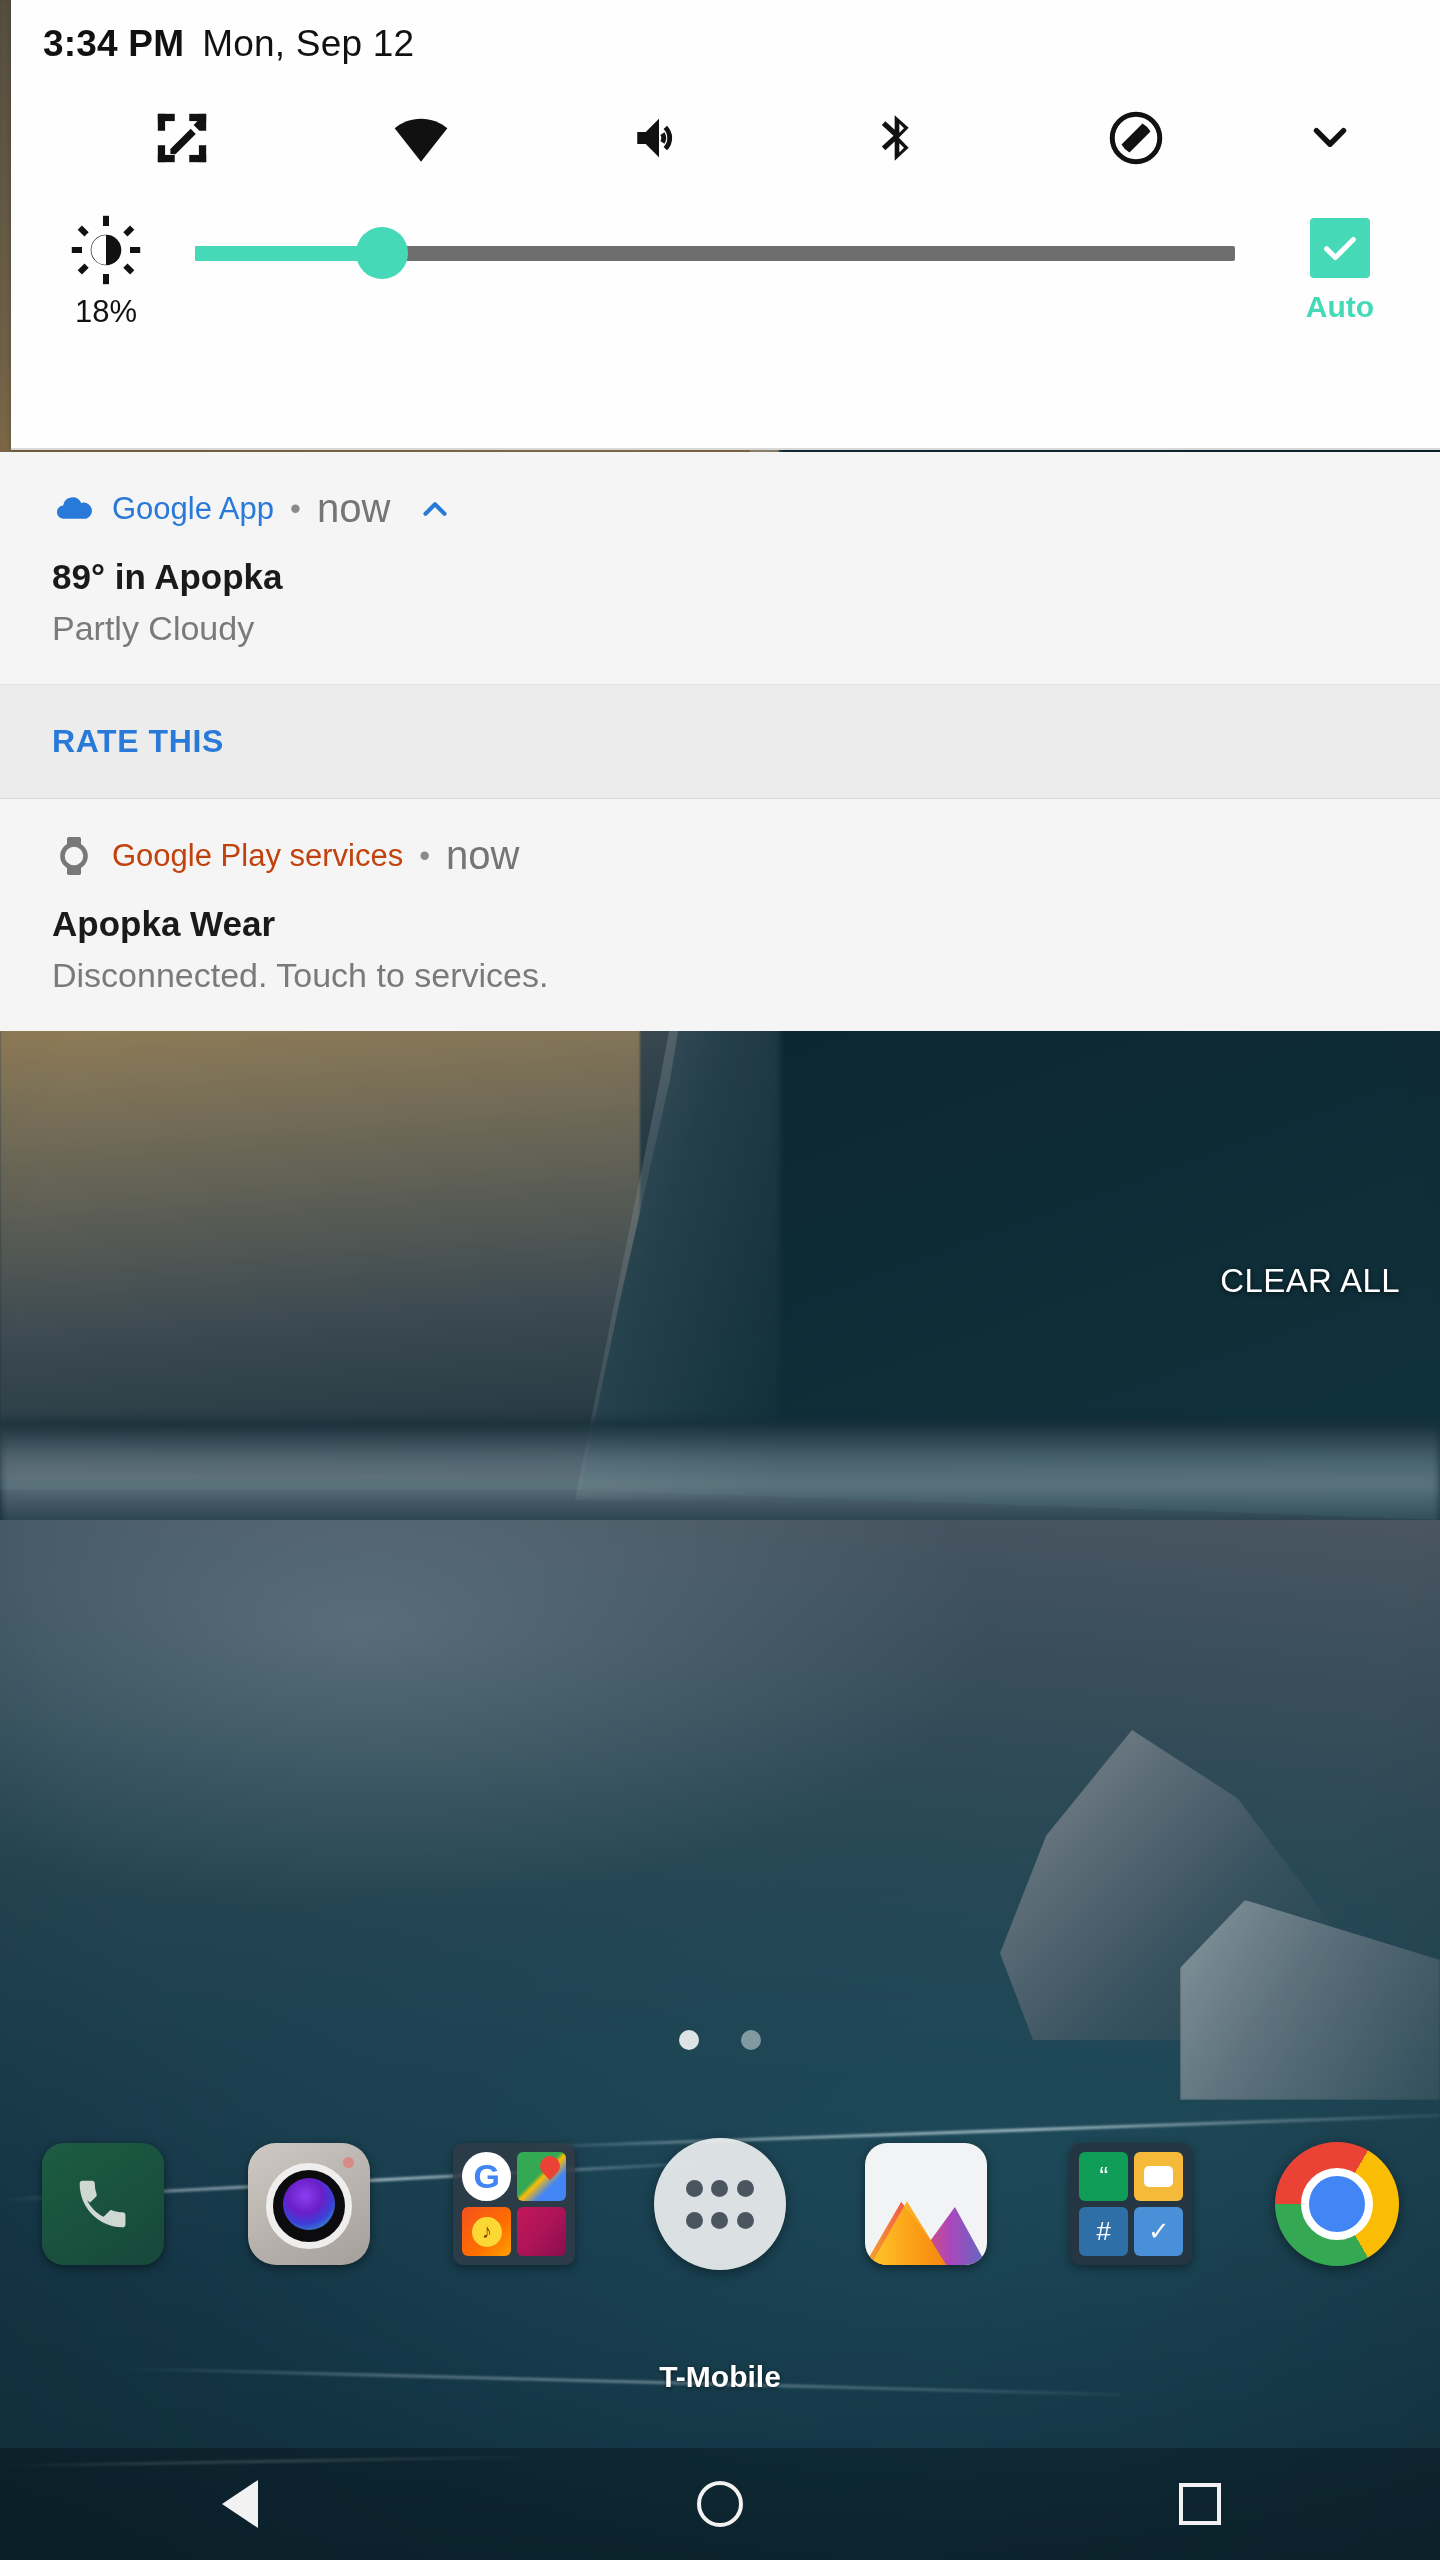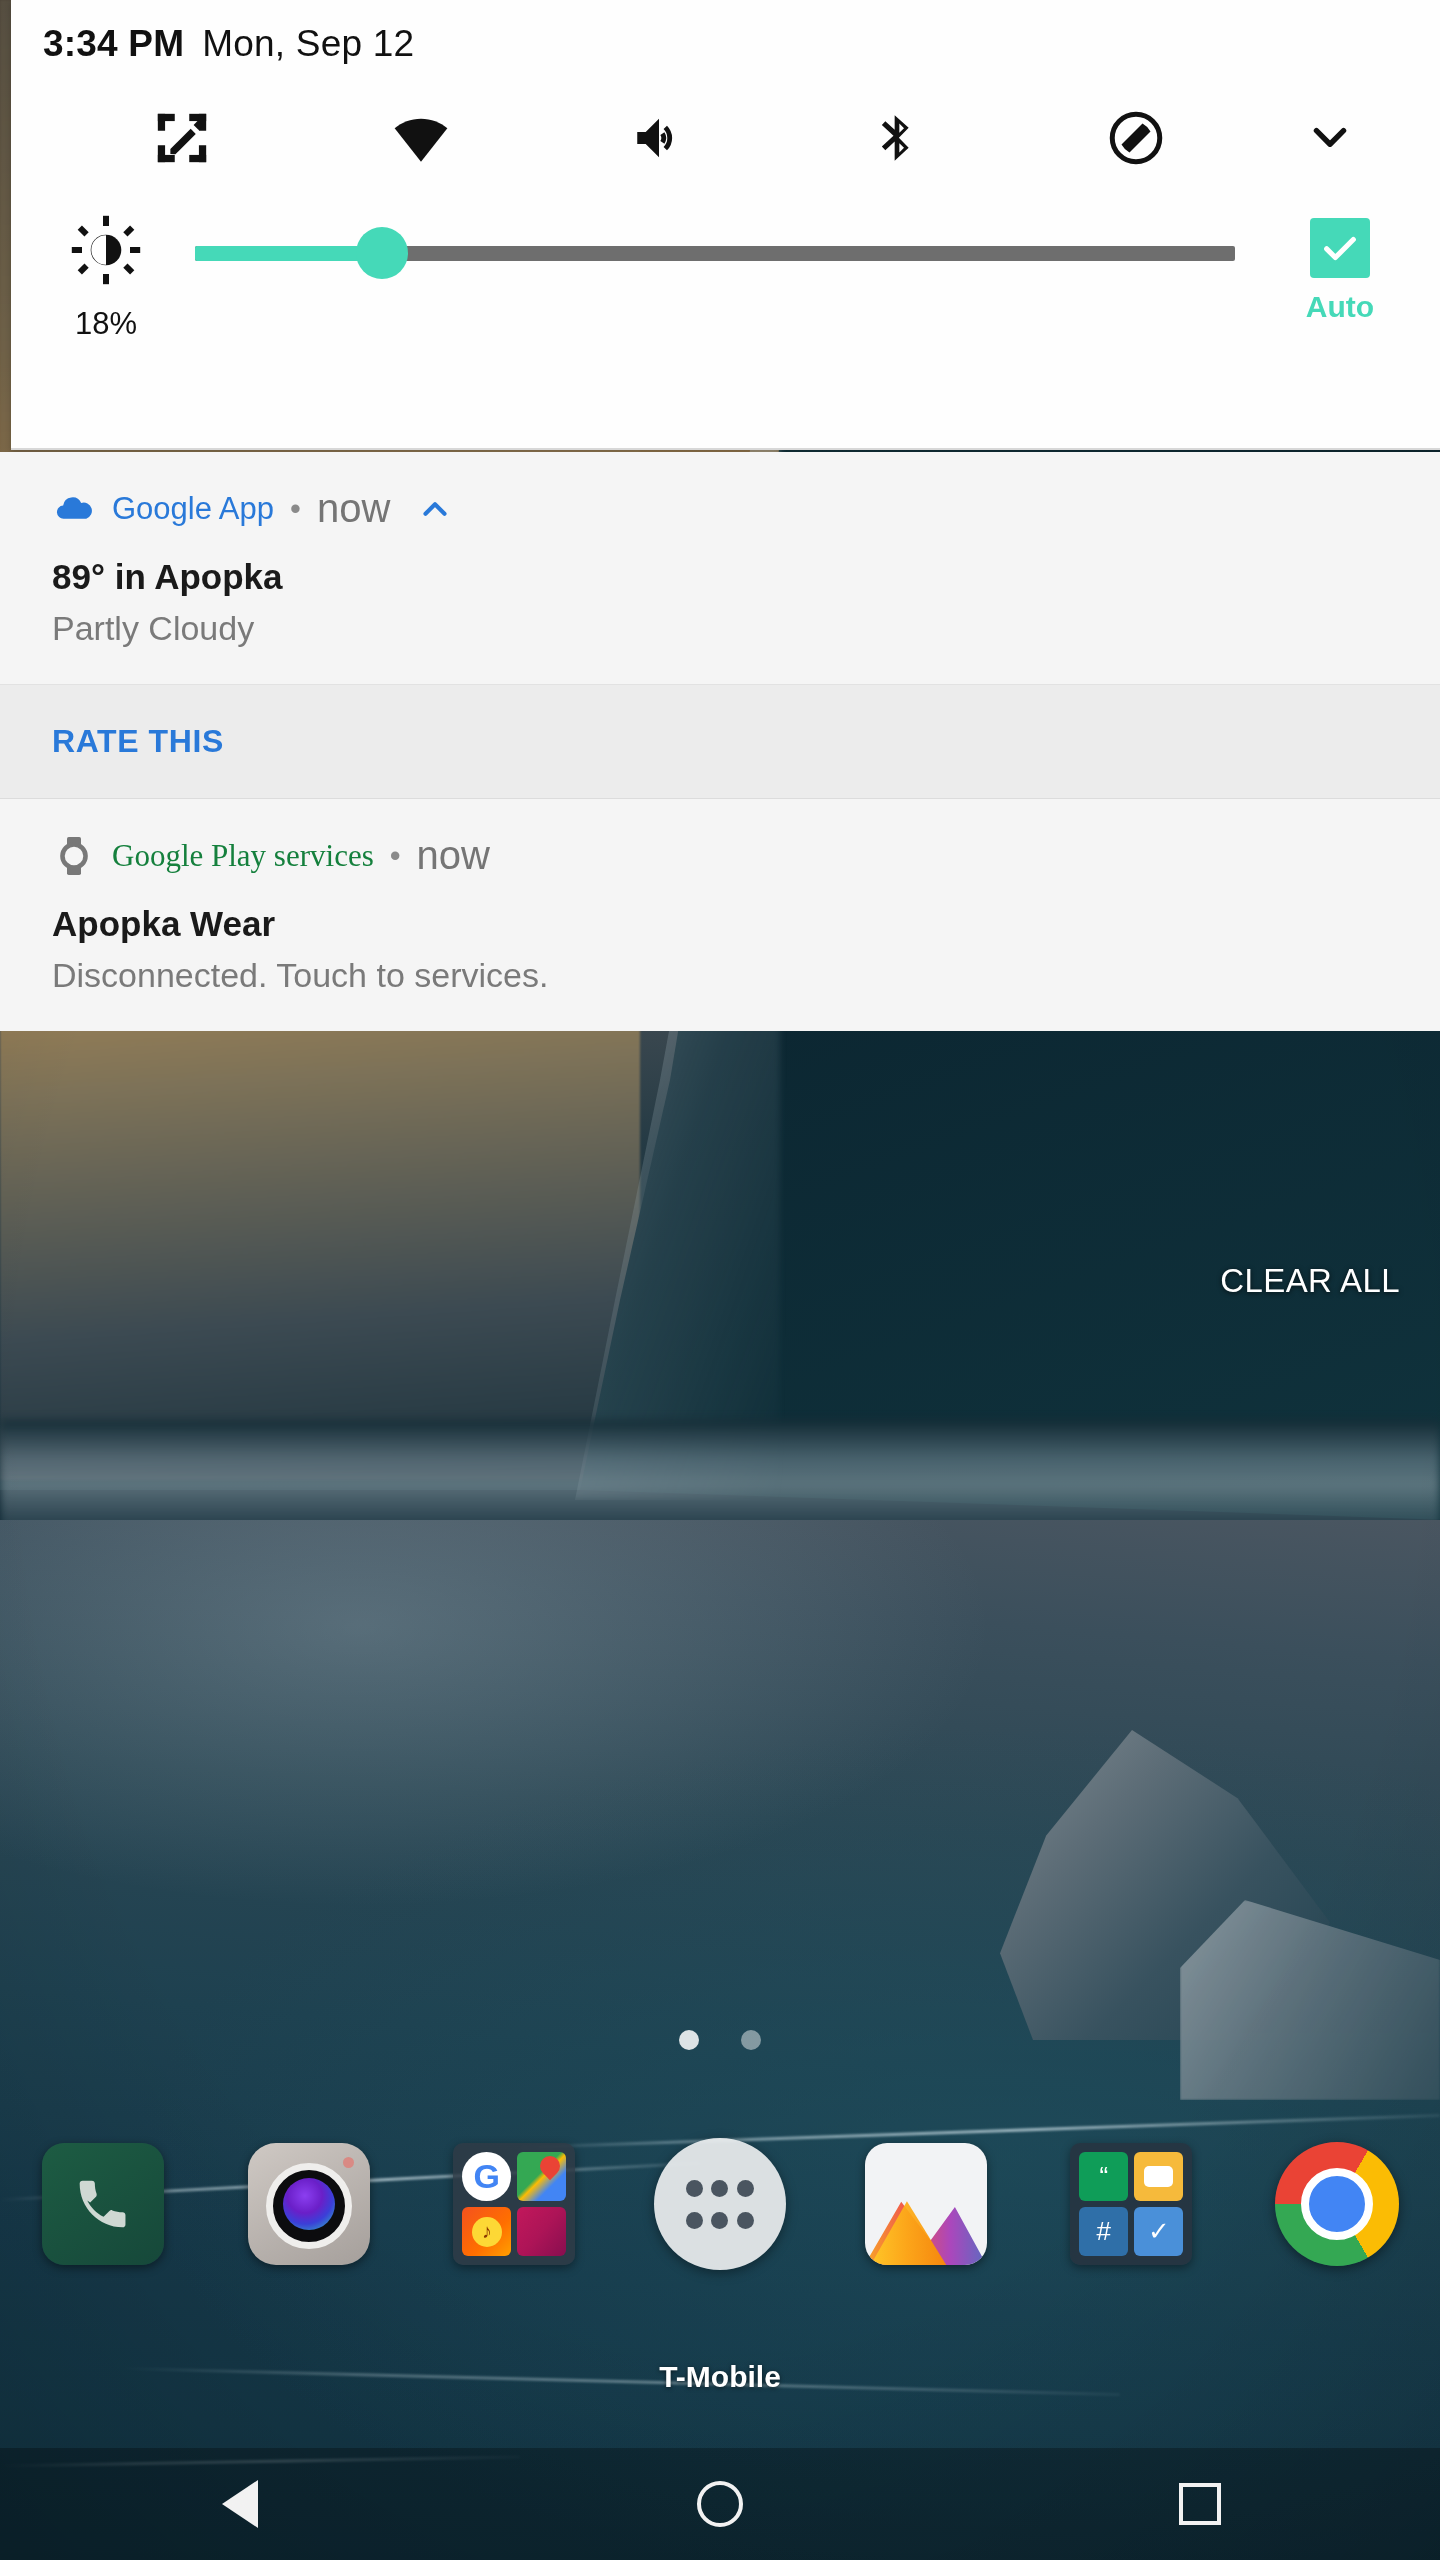--- a/index.html
+++ b/index.html
@@ -191,21 +191,21 @@
     height:100px; display:flex; align-items:center;
     padding:0 46px 0 52px;
   }
   .qs-cell{ flex:1; display:flex; align-items:center; justify-content:center; }
   .qs-cell.last{ flex:0 0 150px; }
 
   #brightness-row{
     height:200px; display:flex; align-items:flex-start; padding:26px 36px 0 36px;
   }
   #brightness-left{ width:118px; display:flex; flex-direction:column; align-items:center; }
-  #brightness-pct{ margin-top:20px; font-size:31px; color:#111; }
+  #brightness-pct{ margin-top:8px; font-size:31px; color:#111; }
   #slider-wrap{ flex:1; height:108px; display:flex; align-items:center; padding:0 30px 30px 30px; position:relative; }
   #slider-track{ position:relative; width:100%; height:15px; background:#6e6e6e; border-radius:2px; }
   #slider-fill{ position:absolute; left:0; top:0; height:15px; width:19%; background:#45d9b8; border-radius:2px; }
   #slider-thumb{
     position:absolute; left:19%; top:50%; transform:translate(-50%,-50%);
     width:52px; height:52px; border-radius:50%; background:#45d9b8;
   }
   #auto-wrap{ width:150px; display:flex; flex-direction:column; align-items:center; padding-top:4px; }
   #auto-box{
     width:60px; height:60px; background:#45d9b8; border-radius:4px;
@@ -214,21 +214,21 @@
   #auto-label{ margin-top:12px; font-size:30px; color:#45d9b8; }
   #qs-divider{ position:absolute; left:0; bottom:0; width:100%; height:2px; background:#d8d8d8; }
 
   
   #notif-stack{ position:absolute; left:0; top:452px; width:1440px; }
   .notif-card{ background:#f5f5f5; position:relative; }
   .notif-head{ display:flex; align-items:center; gap:16px; padding:34px 0 0 52px; }
   .notif-appicon{ width:44px; height:44px; display:flex; align-items:center; justify-content:center; }
   .notif-appname{ font-size:31px; }
   .notif-appname.blue{ color:#2979d9; }
-  .notif-appname.gray{ color:#15803d;font-family:Liberation Serif, serif; }
+  .notif-appname.gray{ color:#c2410c; }
   .notif-sep{ font-size:31px; color:#8a8a8a; }
   .notif-time{ font-size:40px; color:#757575; }
   .notif-title{ padding:26px 0 0 52px; font-size:35px; color:#1a1a1a;font-weight:bold; }
   .notif-body{ padding:12px 0 36px 52px; font-size:34px; color:#7a7a7a; }
   .notif-actions{ background:#ececec; padding:38px 0 38px 52px; border-top:1px solid #e2e2e2; }
   .notif-action-btn{ font-size:32px; color:#2979d9; font-weight:bold; letter-spacing:.6px; display:inline-block; }
   .notif-hairline{ height:1px; background:#dcdcdc; }
 </style>
 </head>
 <body>

